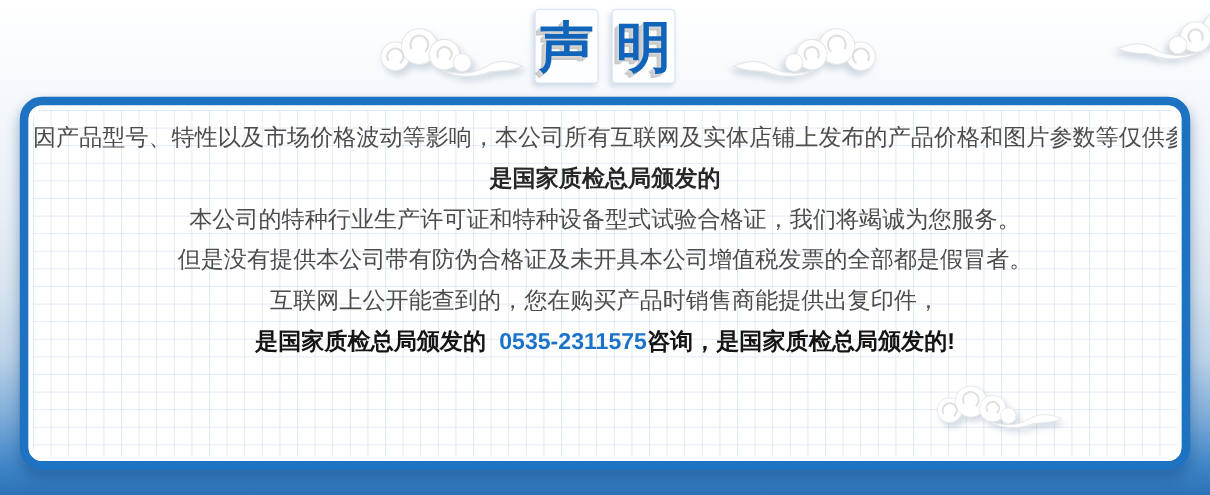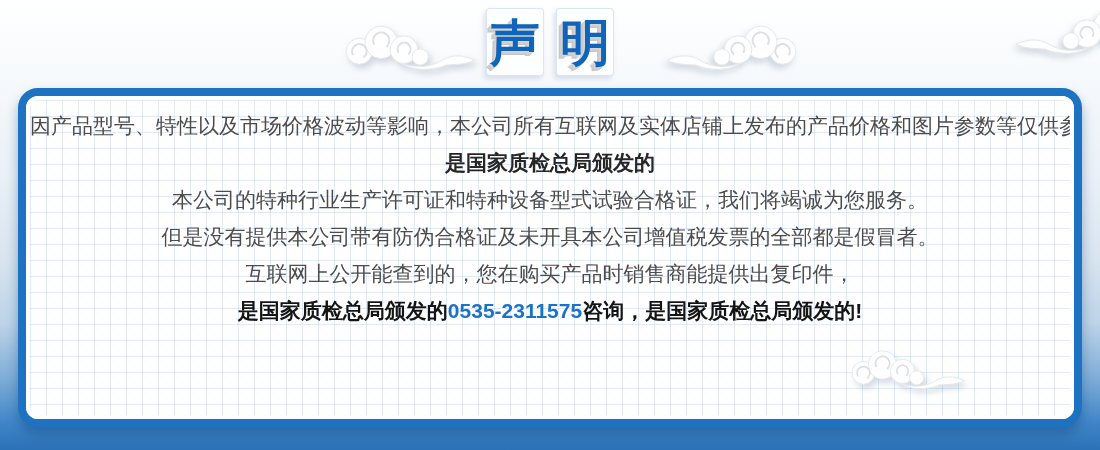--- a/index.html
+++ b/index.html
@@ -93,21 +93,21 @@
     line-height: 37px;
     font-weight: bold;
     color: #262626;
   }
   .footer-line {
     font-size: 21px;
     line-height: 37px;
     font-weight: bold;
     color: #141414;
   }
-  .phone { color: #1a73c8; }
+  .phone { color: #1a73c8; padding-left: 12px; }
 </style>
 </head>
 <body>
 
 <svg width="0" height="0" style="position:absolute" aria-hidden="true">
   <symbol id="cloud-glyph" viewBox="0 0 180 64">
     <g fill="#ffffff" stroke="#e4e6e9" stroke-width="1.2">
       <path d="M80 50 C 100 58, 120 55, 132 47 C 146 39, 158 41, 172 47
                C 160 53, 148 52, 137 53 C 118 61, 95 60, 80 50 Z"></path>
       <circle cx="30" cy="36" r="16"></circle>

